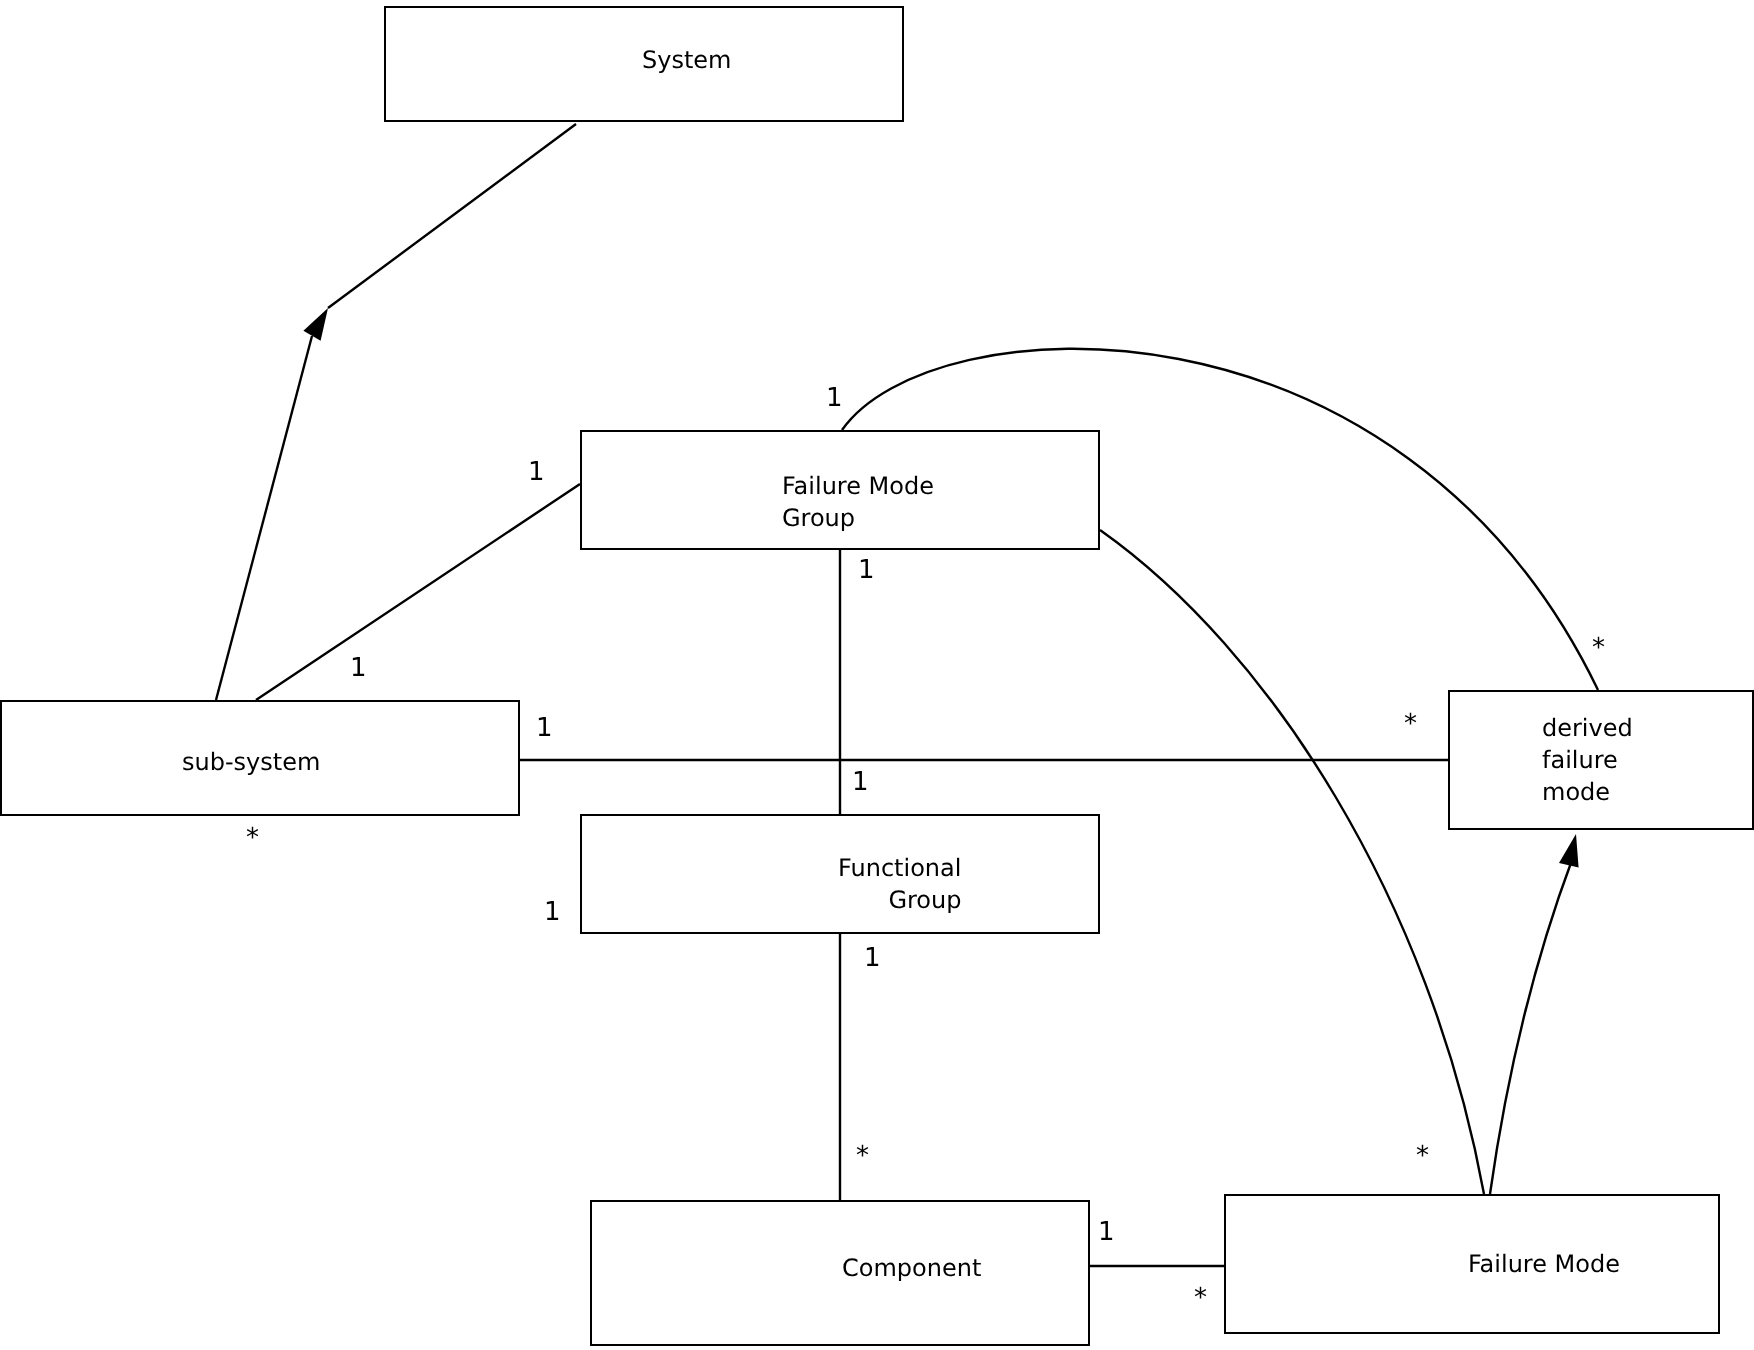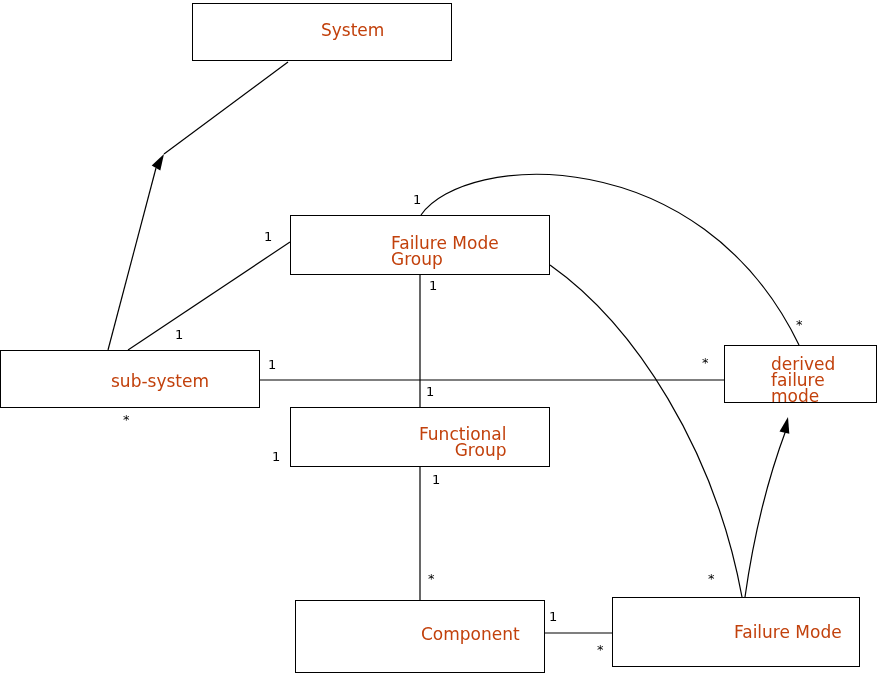--- a/index.html
+++ b/index.html
@@ -19,24 +19,24 @@
   }
   .edges path { fill: none; stroke: #000; stroke-width: 1.2px; }
   .edges polygon { fill: #000; stroke: none; }
   .node {
     position: absolute;
     border: 1.5px solid #000;
     background: #ffffff;
   }
   .nlabel {
     position: absolute;
-    font-size: 17px;
+    font-size: 12px;
     line-height: 16px;
     white-space: pre-line;
-    color: #c2410c;
+    color: #000000;
   }
   .mult {
     position: absolute;
     font-size: 13px;
     line-height: 14px;
     color: #000;
   }
 </style>
 </head>
 <body>
@@ -70,24 +70,24 @@
   <div class="node" style="left:192px; top:3px; width:260px; height:58px;">
     <span class="nlabel" style="left:128px; top:18px;">System</span>
   </div>
 
   <div class="node" style="left:290px; top:215px; width:260px; height:60px;">
     <span class="nlabel" style="left:100px; top:19px;">Failure Mode
 Group</span>
   </div>
 
   <div class="node" style="left:0px; top:350px; width:260px; height:58px;">
-    <span class="nlabel" style="left:90px; top:22px;margin-left:20px;">sub-system</span>
+    <span class="nlabel" style="left:90px; top:22px;">sub-system</span>
   </div>
 
-  <div class="node" style="left:724px; top:345px; width:153px; height:58px;">
+  <div class="node" style="left:724px; top:345px; width:153px; height:70px;">
     <span class="nlabel" style="left:46px; top:10px;">derived
 failure
 mode</span>
   </div>
 
   <div class="node" style="left:290px; top:407px; width:260px; height:60px;">
     <span class="nlabel" style="left:128px; top:18px;text-align:right;">Functional
 Group</span>
   </div>
 

